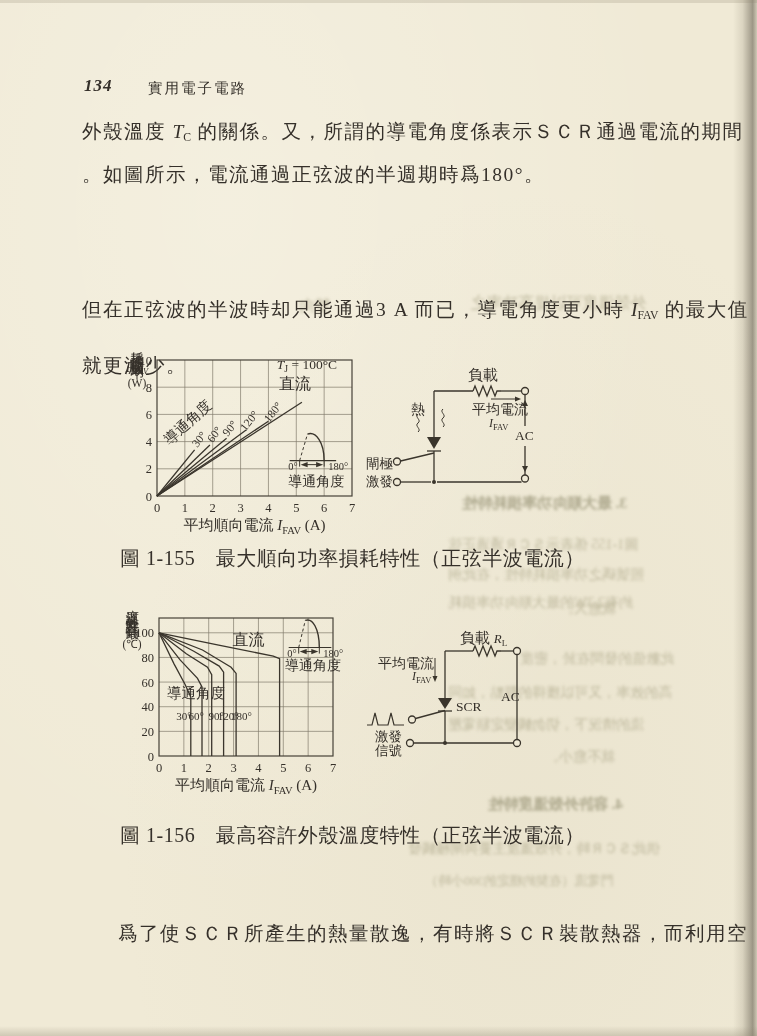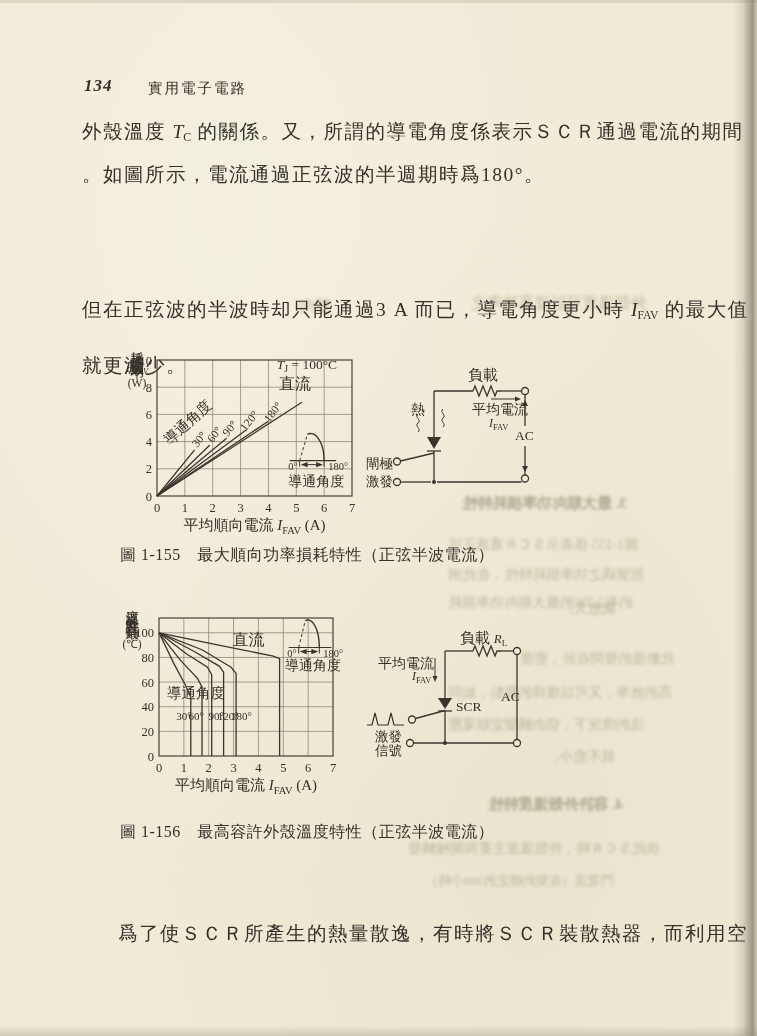--- a/index.html
+++ b/index.html
@@ -14,21 +14,21 @@
   #edge-layer{z-index:3;pointer-events:none;}
   .bleed{position:absolute;white-space:nowrap;transform:scaleX(-1);
     color:rgba(122,118,80,0.40);filter:blur(1.4px);
     font-family:"Liberation Serif",serif;}
   .bleed.b{font-weight:bold;color:rgba(110,106,72,0.5);}
   .hdr-num{position:absolute;left:84px;top:76px;font-size:17px;font-weight:bold;font-style:italic;letter-spacing:1px;}
   .hdr-title{position:absolute;left:130px;top:79px;font-size:14.5px;letter-spacing:2px;margin-left:18px;}
   .line{position:absolute;font-size:19.5px;letter-spacing:1.5px;white-space:nowrap;}
   .subsc{font-size:0.6em;vertical-align:-0.28em;letter-spacing:0;}
   .ital{font-style:italic;letter-spacing:0;}
-  .caption{position:absolute;font-size:16px;letter-spacing:0.5px;white-space:nowrap;}
+  .caption{position:absolute;font-size:20px;letter-spacing:0.5px;white-space:nowrap;}
   .heading{position:absolute;font-size:20px;font-weight:bold;letter-spacing:1px;
     font-family:"Liberation Sans",sans-serif;color:#2e2a24;white-space:nowrap;}
   .chart-svg{position:absolute;overflow:visible;}
   .vlabel{position:absolute;display:flex;flex-direction:column;align-items:center;z-index:2;}
   .vchars{writing-mode:vertical-rl;text-orientation:upright;letter-spacing:-2.5px;font-size:13.5px;line-height:1;}
   .axis-sym{font-size:14px;font-style:italic;margin-top:3px;}
   .axis-sym .subsc{font-style:italic;}
   .axis-unit{font-size:11.5px;margin-top:1px;}
   .circuit-svg{position:absolute;overflow:visible;}
   svg text{fill:#35302a;font-family:"Liberation Serif",serif;}

